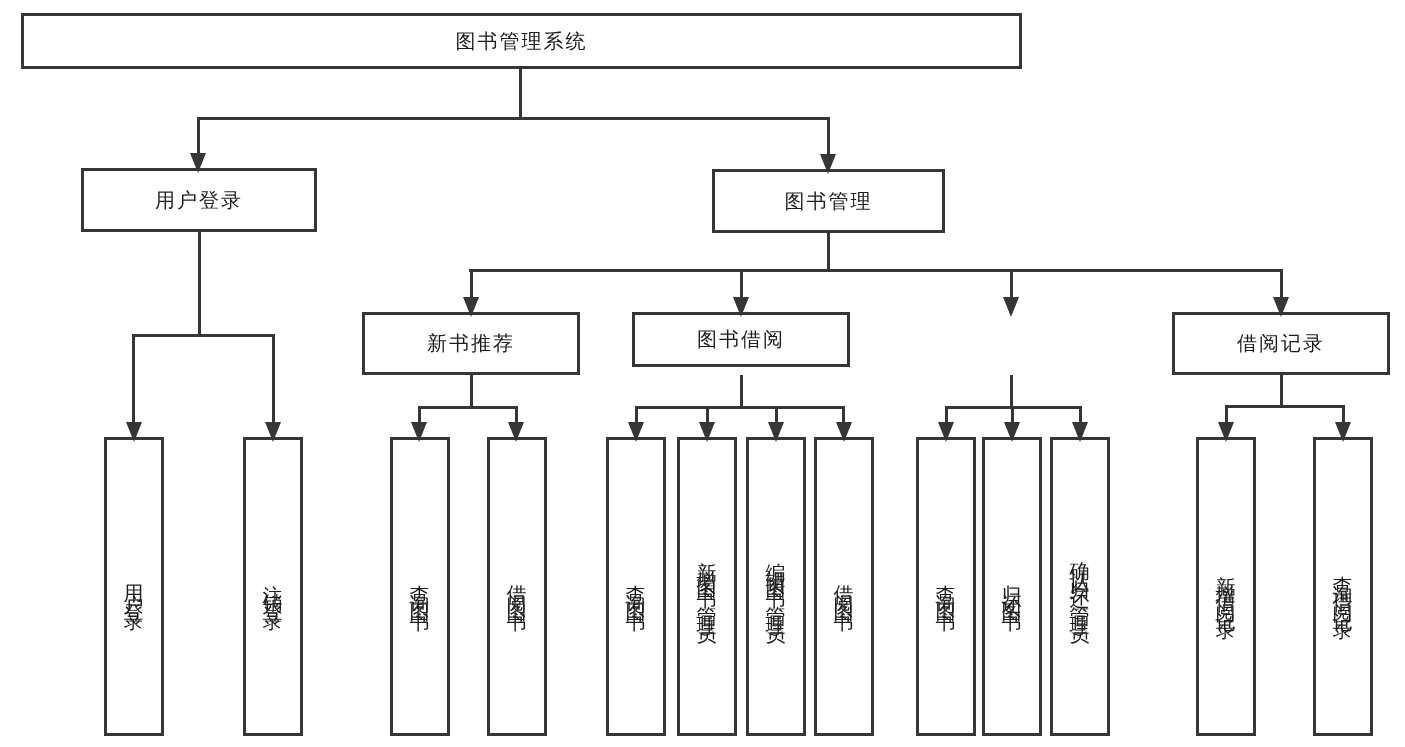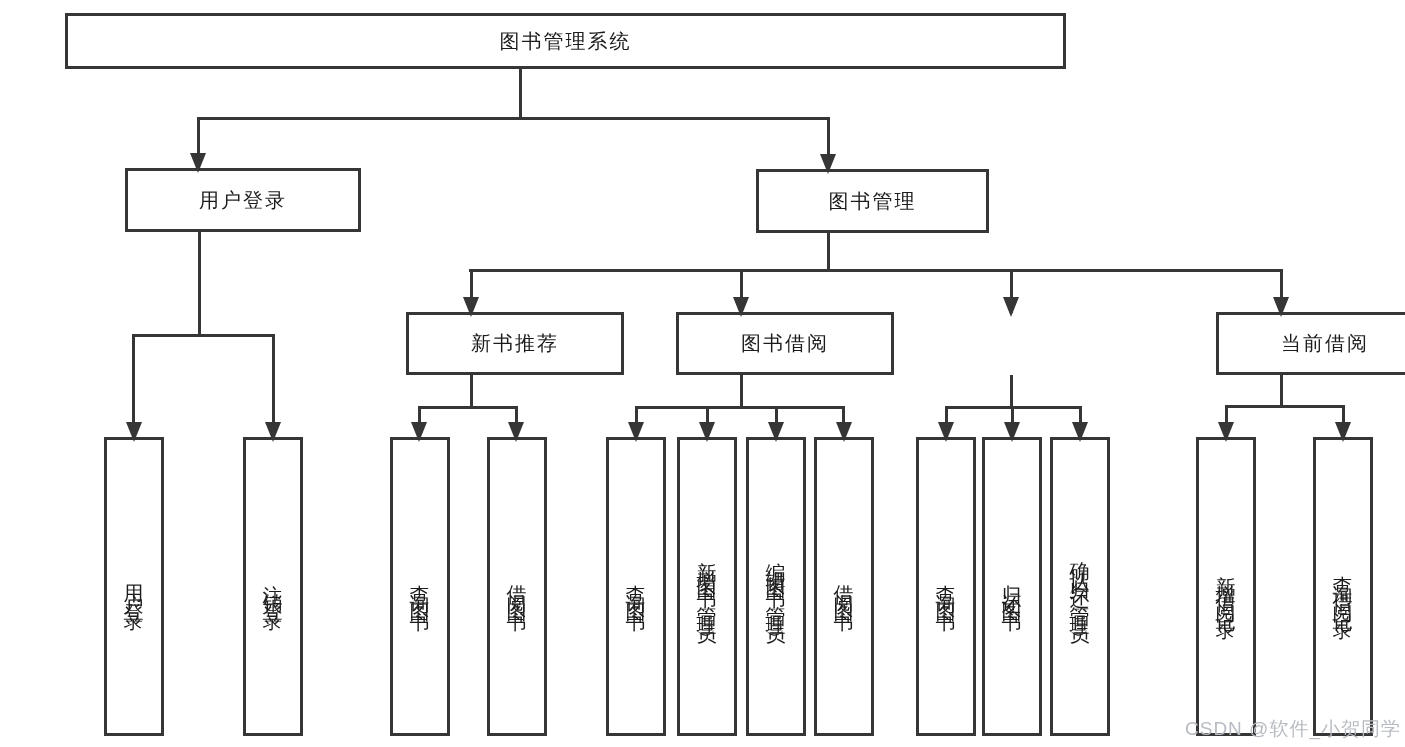--- a/index.html
+++ b/index.html
@@ -15,21 +15,20 @@
     overflow:hidden;
   }
   .hbox{
     position:absolute;
     box-sizing:border-box;
     border:3px solid var(--line);
     background:#fff;
     display:flex;align-items:center;justify-content:center;
     font-size:20px;letter-spacing:2px;color:var(--text);
     z-index:1;
-    margin-left:44px;
   }
   .leaf{
     position:absolute;
     top:437px;width:60px;height:299px;
     box-sizing:border-box;
     border:3px solid var(--line);
     background:#fff;
     display:flex;align-items:center;justify-content:center;
     writing-mode:vertical-rl;text-orientation:mixed;
     font-size:20px;letter-spacing:9px;color:var(--text);
@@ -84,22 +83,22 @@
   <div class="vline" style="left:470px;top:269px;height:44px;"></div>
   <div class="vline" style="left:740px;top:269px;height:44px;"></div>
   <div class="vline" style="left:1010px;top:269px;height:44px;"></div>
   <div class="vline" style="left:1280px;top:269px;height:44px;"></div>
   <div class="arrow" style="left:463px;top:297px;"></div>
   <div class="arrow" style="left:733px;top:297px;"></div>
   <div class="arrow" style="left:1003px;top:297px;"></div>
   <div class="arrow" style="left:1273px;top:297px;"></div>
 
   <div class="hbox" style="left:362px;top:312px;width:218px;height:63px;font-family:Liberation Serif, serif;">新书推荐</div>
-  <div class="hbox" style="left:632px;top:312px;width:218px;height:63px;">图书借阅</div>
-  <div class="hbox" style="left:1172px;top:312px;width:218px;height:63px;">当前借阅</div>
+  <div class="hbox" style="left:632px;top:312px;width:218px;height:55px;">图书借阅</div>
+  <div class="hbox" style="left:1172px;top:312px;width:218px;height:63px;">借阅记录</div>
 
   <div class="vline" style="left:470px;top:375px;height:32px;"></div>
   <div class="hline" style="left:418px;top:406px;width:100px;"></div>
   <div class="vline" style="left:418px;top:406px;height:31px;"></div>
   <div class="vline" style="left:515px;top:406px;height:31px;"></div>
   <div class="arrow" style="left:411px;top:422px;"></div>
   <div class="arrow" style="left:508px;top:422px;"></div>
 
   <div class="vline" style="left:740px;top:375px;height:32px;"></div>
   <div class="hline" style="left:635px;top:406px;width:209px;"></div>
@@ -139,15 +138,14 @@
   <div class="leaf" style="left:746px;">编辑图书（管理员）</div>
   <div class="leaf" style="left:814px;">借阅图书</div>
 
   <div class="leaf" style="left:916px;">查询图书</div>
   <div class="leaf" style="left:982px;">归还图书</div>
   <div class="leaf" style="left:1050px;">确认归还（管理员）</div>
 
   <div class="leaf" style="left:1196px;">新增借阅记录</div>
   <div class="leaf" style="left:1313px;">查询借阅记录</div>
 
-  <div id="watermark">CSDN @软件_小贺同学</div>
 
 </div>
 
 </body></html>

